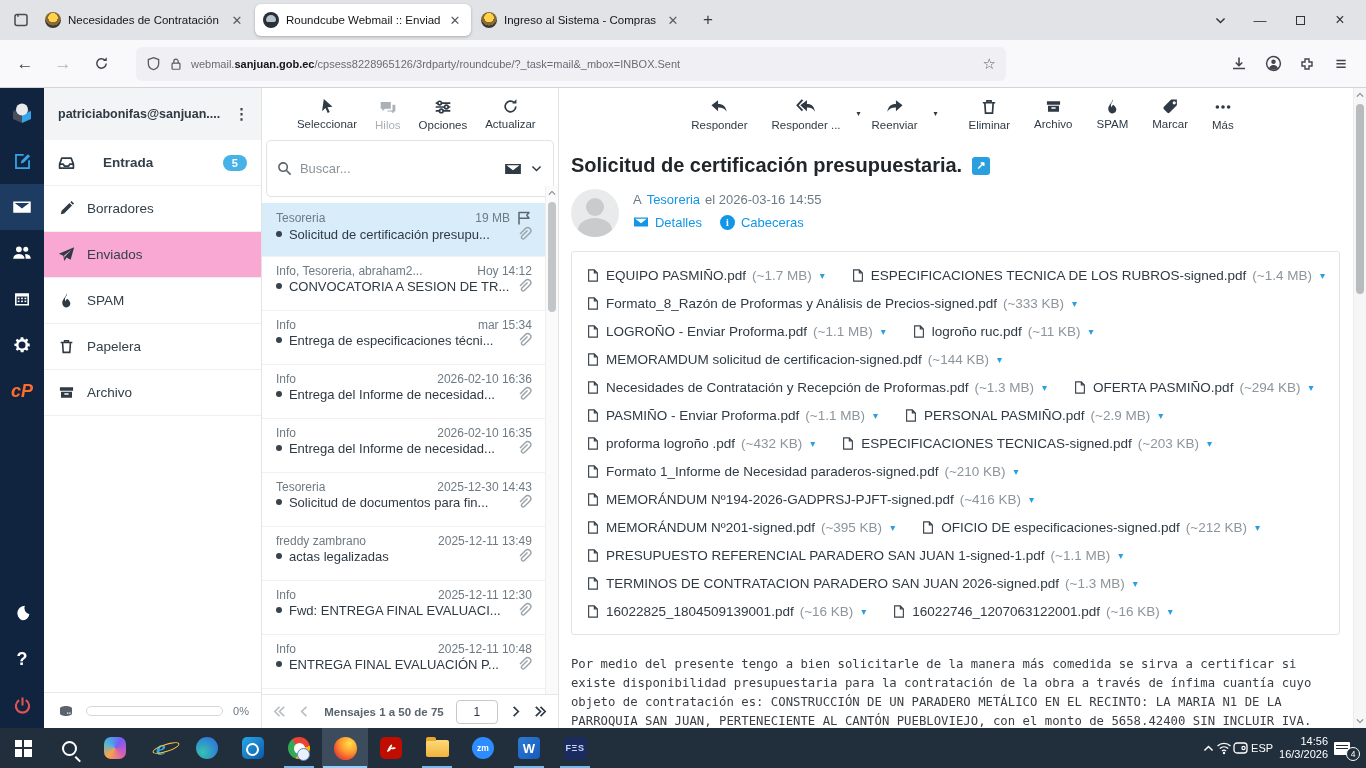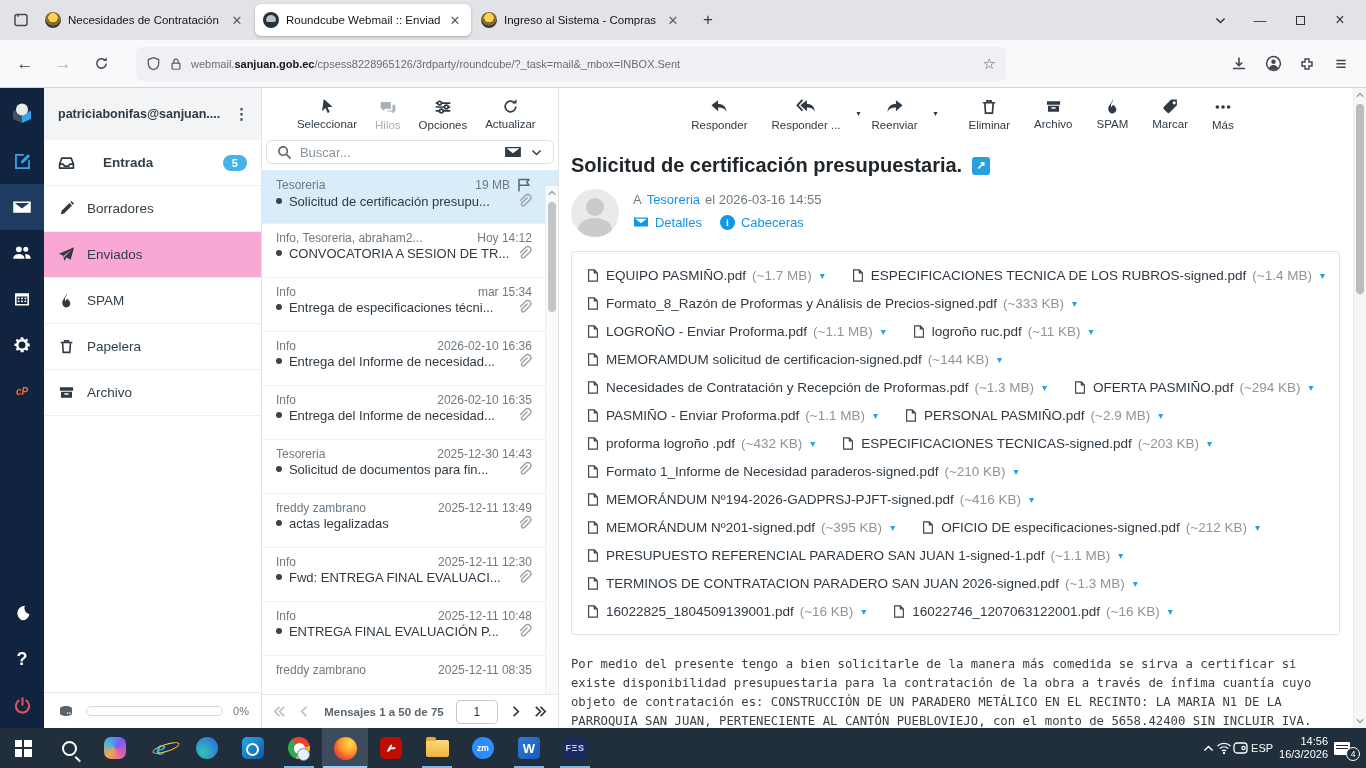--- a/index.html
+++ b/index.html
@@ -33,21 +33,21 @@
 
   
   .app { position:absolute; top:88px; left:0; width:1366px; height:640px; display:flex; background:#fff; }
 
   
   .rail { width:44px; background:#10243f; display:flex; flex-direction:column; align-items:center; color:#fff; }
   .rail-item { width:44px; height:46px; display:flex; align-items:center; justify-content:center; }
   .rail-item.logo { height:50px; }
   .rail-item.active { background:#1e3c61; }
   .rail-spacer { flex:1; }
-  .cp-text { color:#ff6c2c; font-weight:bold; font-size:10px; font-style:italic; }
+  .cp-text { color:#ff6c2c; font-weight:bold; font-size:18px; font-style:italic; }
 
   
   .folders-col { width:224px; background:#fff; border-right:1px solid #e3e3e3; display:flex; flex-direction:column; }
   .account-row { height:52px; background:#f2f4f5; display:flex; align-items:center; padding:0 8px 0 14px; font-size:12.5px; font-weight:bold; color:#2f3a44; }
   .account-row .mail { flex:1; white-space:nowrap; overflow:hidden; }
   .kebab { color:#3c464f; font-size:15px; padding:0 4px; letter-spacing:0; }
   .folder { height:46px; display:flex; align-items:center; gap:12px; padding:0 14px; border-bottom:1px solid #efefef; color:#33404a; font-size:13.5px; }
   .folder.active { background:#f9a8d4; }
   .folder.unread .f-label { font-weight:bold;padding-left:16px; }
   .f-label { flex:1; }
@@ -59,21 +59,21 @@
   .quota-text { font-size:11px; color:#6d7880; }
 
   
   .list-col { width:297px; border-right:1px solid #e3e3e3; display:flex; flex-direction:column; position:relative; }
   .toolbar { height:52px; display:flex; align-items:center; background:#fff; }
   .tb-btn { display:flex; flex-direction:column; align-items:center; gap:3px; padding:0 9px; color:#2f3a44; font-size:11.5px; position:relative; }
   .tb-btn .ticon { color:#2f3a44; }
   .tb-btn.disabled, .tb-btn.disabled .ticon { color:#a9b0b6; }
   .tb-caret { position:absolute; right:-4px; top:12px; color:#2f3a44; font-size:8px; }
   .list-toolbar { padding-left:26px; }
-  .search-row { height:24px; margin:0 4px; border:1px solid #e2e2e2; border-radius:5px; display:flex; align-items:center; gap:8px; padding:0 10px; }
+  .search-row { height:57px; margin:0 4px; border:1px solid #e2e2e2; border-radius:5px; display:flex; align-items:center; gap:8px; padding:0 10px; }
   .search-input { flex:1; border:0; outline:0; font-size:13px; color:#2f3a44; background:transparent; font-family:"Liberation Sans",sans-serif; }
   .search-input::placeholder { color:#8b949b; }
   .msglist { flex:1; overflow:hidden; margin-top:6px; }
   .msg { height:54px; padding:7px 26px 0 14px; border-bottom:1px solid #f1f1f1; position:relative; }
   .msg.selected { background:#d8ecf9; }
   .msg-l1 { display:flex; align-items:center; gap:6px; font-size:12px; color:#6e7a83; }
   .msg-from { flex:1; white-space:nowrap; overflow:hidden; }
   .msg-meta { white-space:nowrap; }
   .msg-l2 { display:flex; align-items:center; gap:7px; font-size:13px; color:#2f3a44; }
   .dot { width:6px; height:6px; border-radius:50%; background:#39434c; flex:0 0 auto; }

